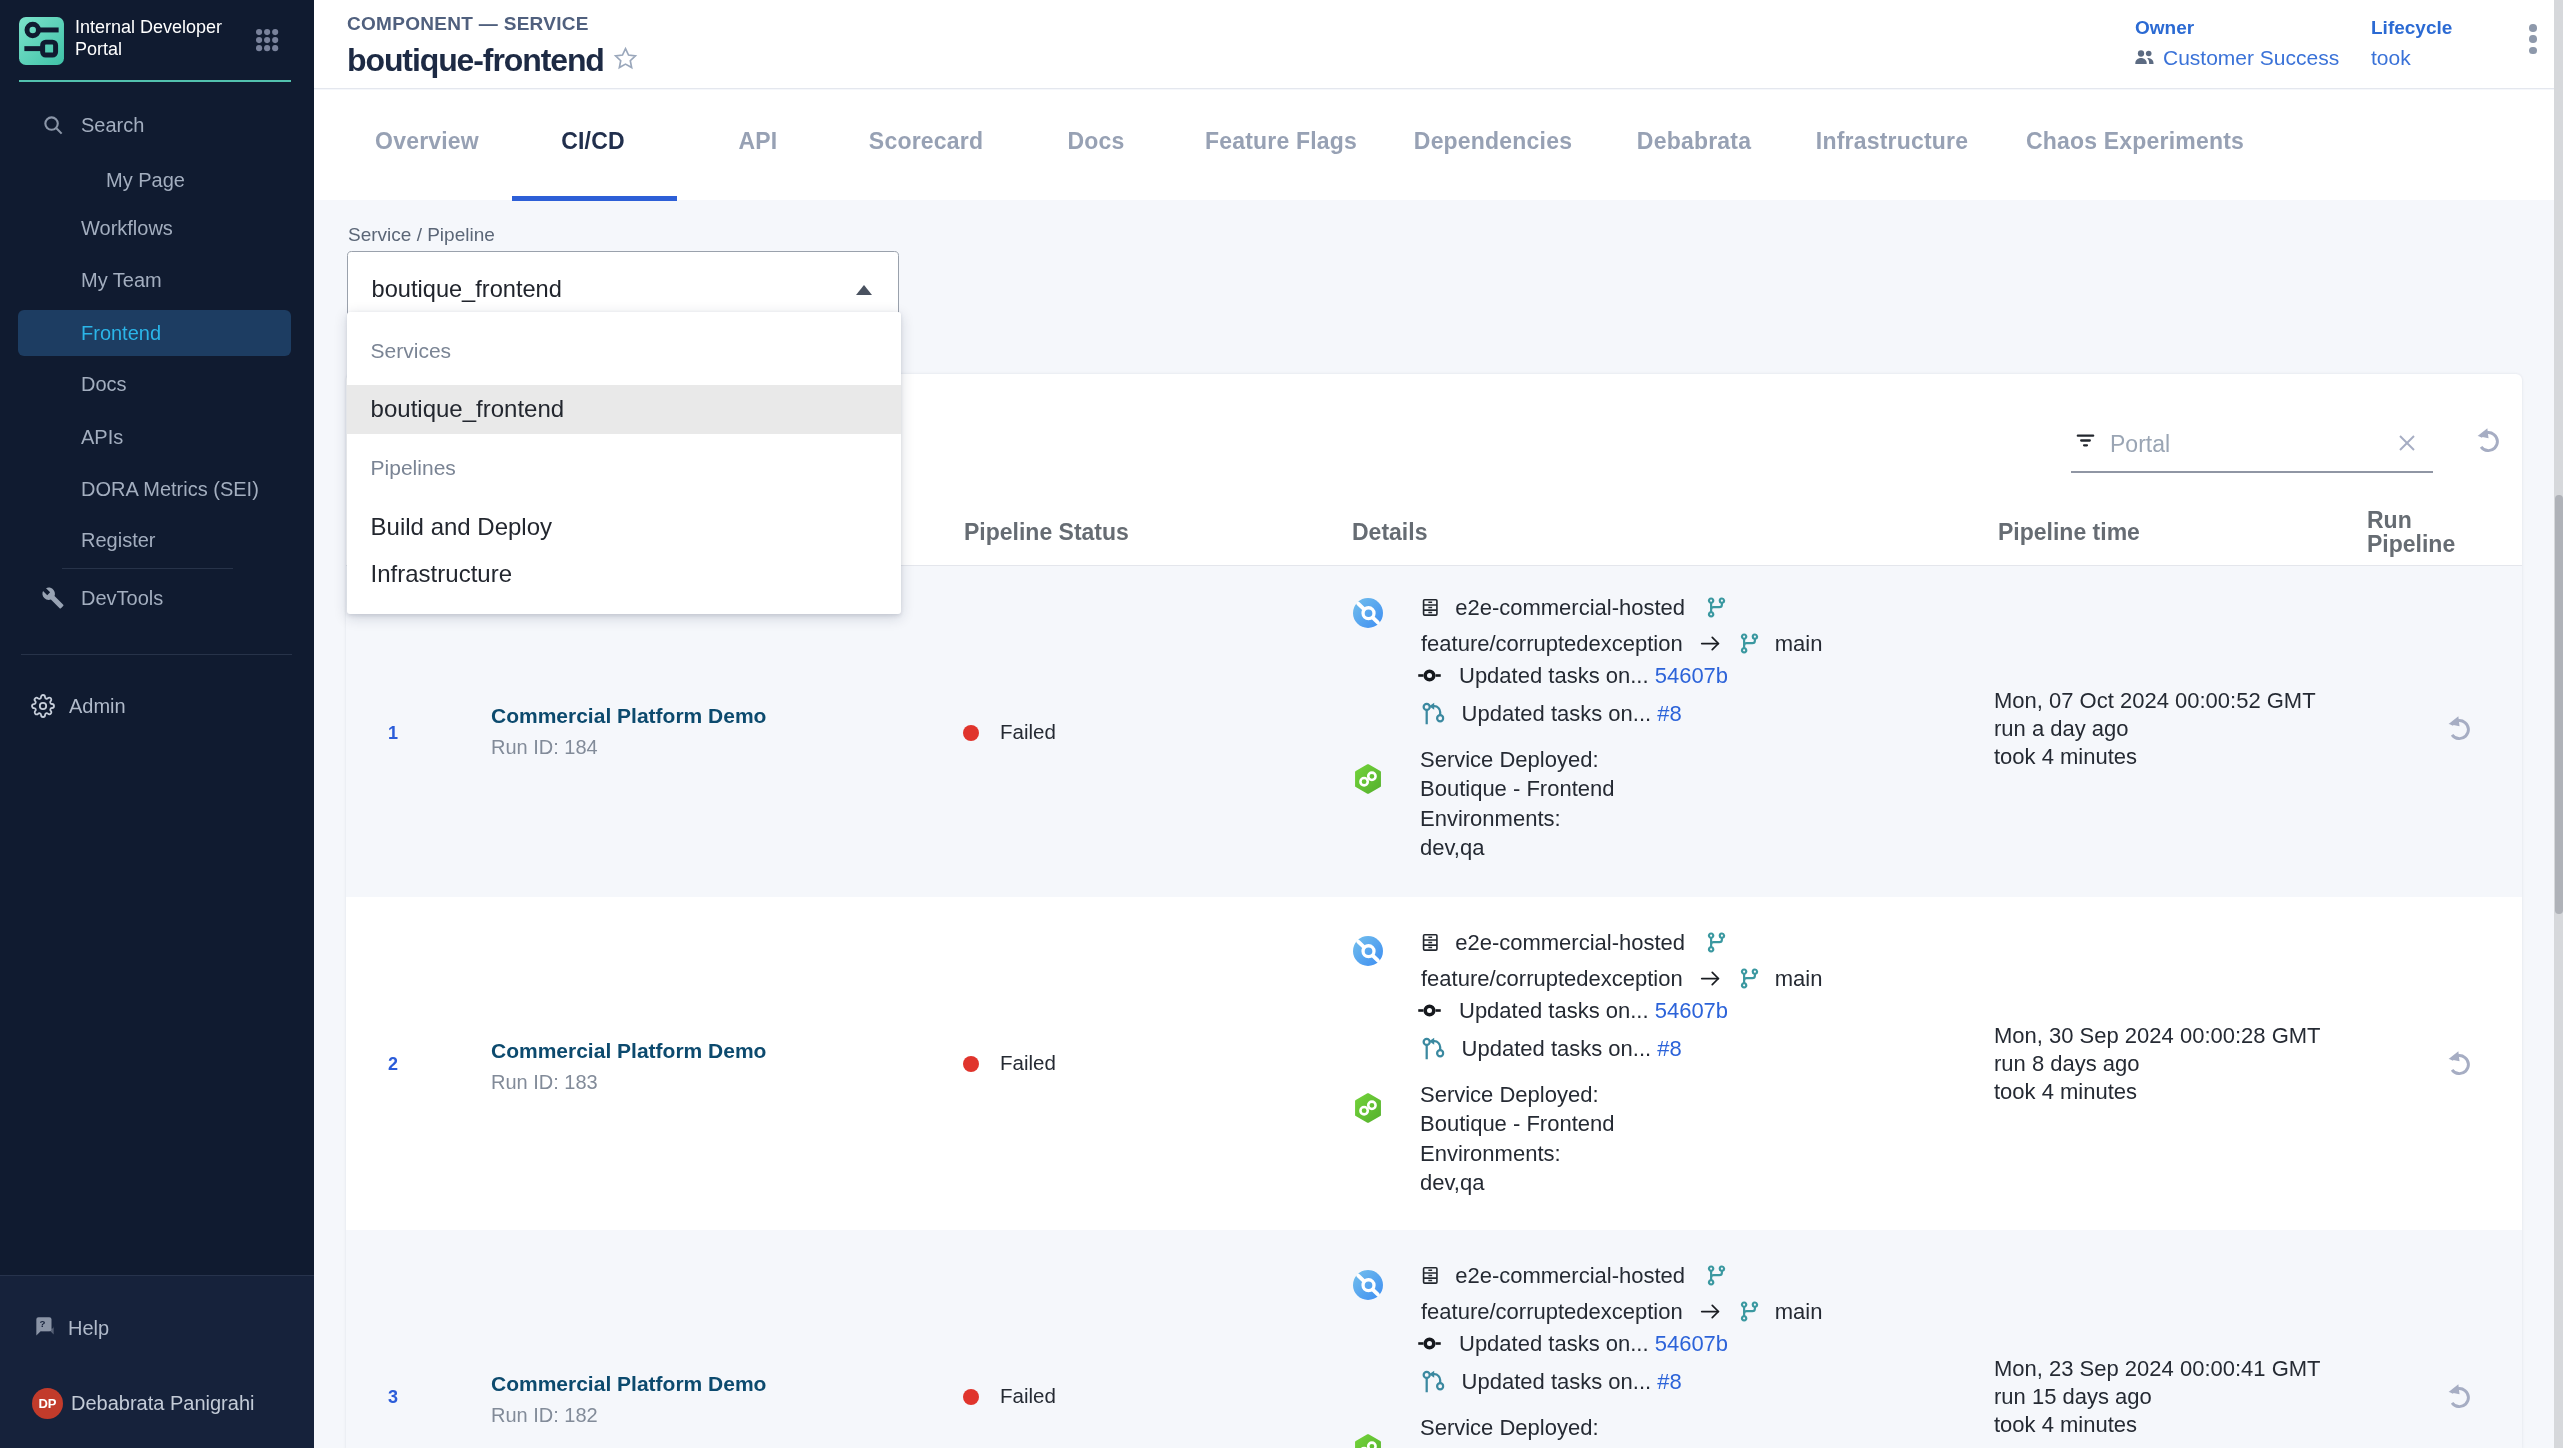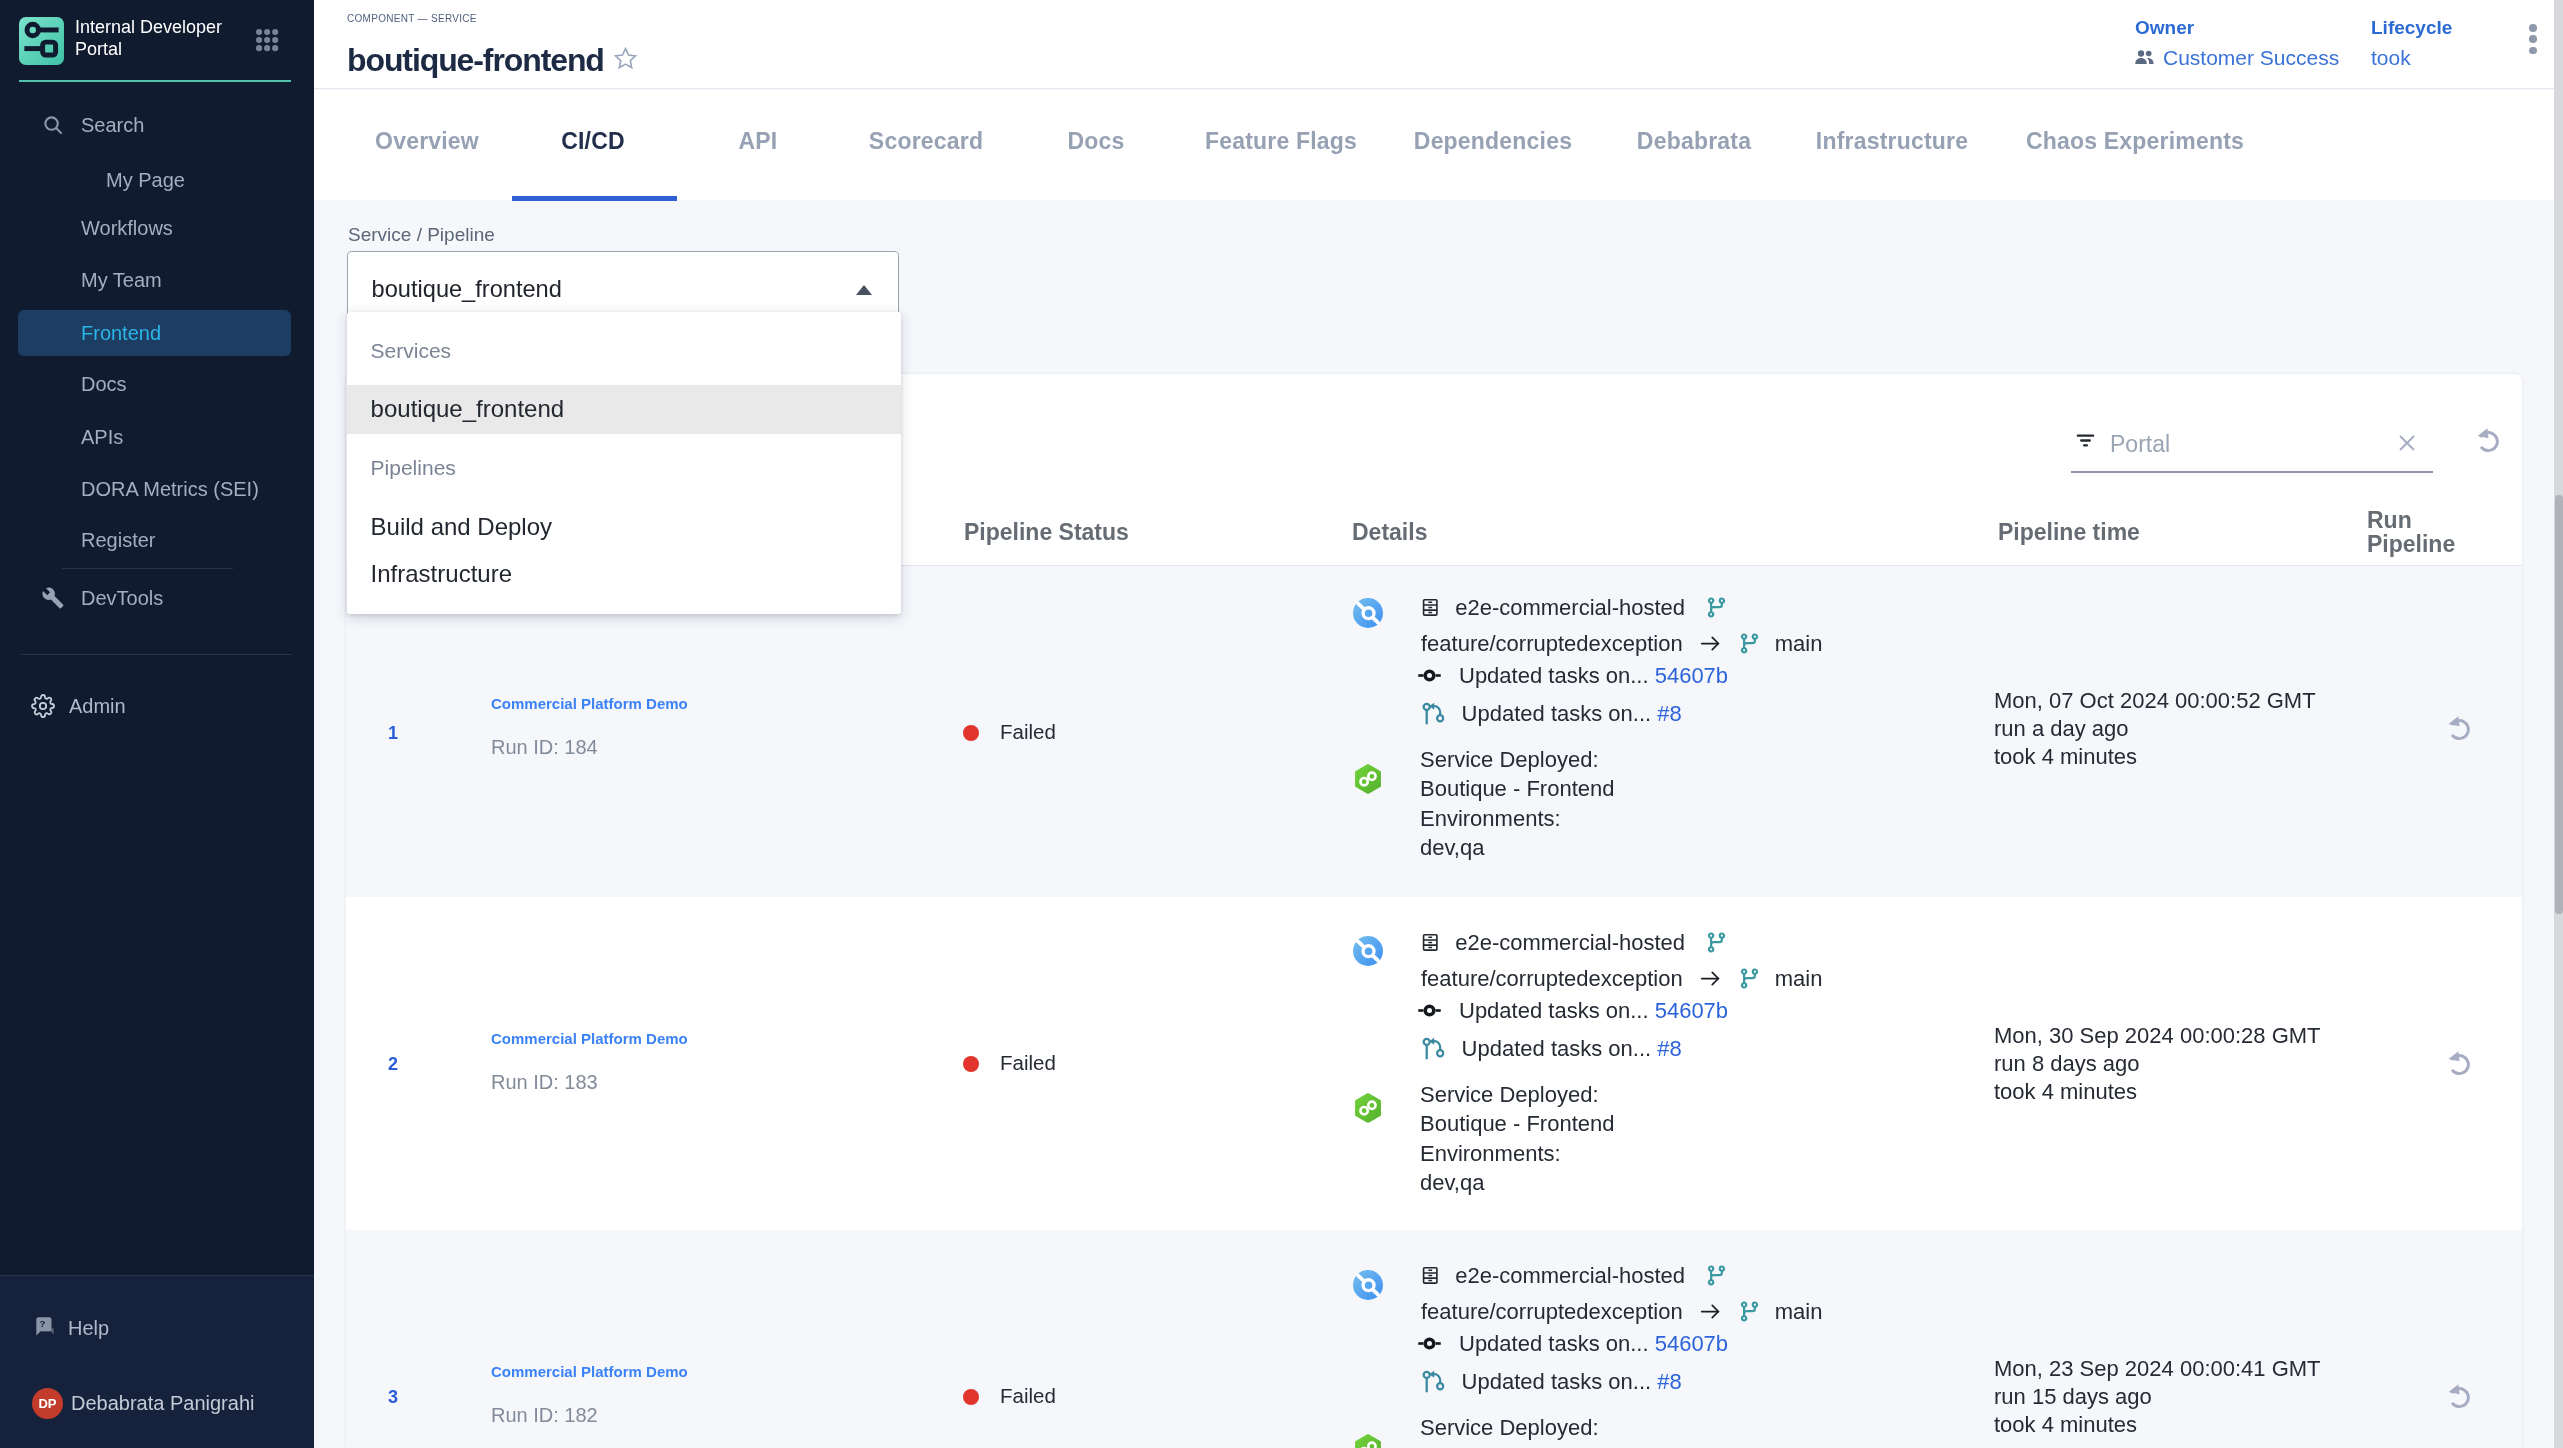--- a/index.html
+++ b/index.html
@@ -17,21 +17,21 @@
 .sb-item { position:absolute; left:81px; color:#A3AEBF; font-size:20px; transform:translateY(-50%); white-space:nowrap; }
 .sb-pill { position:absolute; left:18px; top:310px; width:273px; height:46px; background:#1D3D62; border-radius:6px; }
 .sb-cat { position:absolute; left:81px; top:333px; transform:translateY(-50%); color:#2BB5E8; font-size:20px; }
 .sb-div1 { position:absolute; left:62px; top:568px; width:171px; height:0.8px; background:#273349; }
 .sb-div2 { position:absolute; left:20.5px; top:654px; width:271px; height:0.8px; background:#273349; }
 .sb-icon { position:absolute; transform:translate(-50%,-50%); }
 #avatar { position:absolute; left:32px; top:1388px; width:31px; height:31px; border-radius:50%; background:#C23B2B; color:#fff; font-size:13px; font-weight:bold; text-align:center; line-height:31px; }
 
 
 #hdr { position:absolute; left:314px; top:0; width:2249px; height:89px; background:#fff; border-bottom:0.8px solid #E4E7EE; }
-#crumb { position:absolute; left:33px; top:13px; font-size:10px; letter-spacing:0.3px; color:#50607E; font-weight:400; }
+#crumb { position:absolute; left:33px; top:13px; font-size:19px; letter-spacing:0.3px; color:#50607E; font-weight:700; }
 #h1 { position:absolute; left:33px; top:42px; font-size:32px; letter-spacing:-1.1px; font-weight:bold; color:#1D2A44; }
 #star { position:absolute; left:299px; top:46px; }
 .own-label { position:absolute; top:16.7px; font-size:19px; font-weight:bold; color:#2B6AD3; }
 .own-val { position:absolute; top:46px; font-size:21px; color:#3A72D8; }
 #dots3 { position:absolute; left:2215px; top:24px; }
 #dots3 div { width:7.6px; height:7.6px; border-radius:50%; background:#8E99AB; margin-bottom:3.8px; }
 
 
 #tabs { position:absolute; left:314px; top:90px; width:2249px; height:110px; background:#fff; }
 .tab { position:absolute; top:38px; transform:translateX(-50%); font-size:23px; font-weight:600; color:#97A1B4; letter-spacing:0.2px; white-space:nowrap; }
@@ -46,21 +46,21 @@
 
 
 #card { position:absolute; left:346px; top:374px; width:2176px; height:1075px; background:#fff; border-radius:6px 6px 0 0; box-shadow:0 0.8px 3px rgba(20,30,60,.10); overflow:hidden; }
 #filter-line { position:absolute; left:1725px; top:97px; width:362px; height:1.5px; background:#9096A4; }
 #filter-ph { position:absolute; left:1764px; top:70px; transform:translateY(-50%); font-size:23px; color:#9AA5B4; }
 #thead-border { position:absolute; left:0; top:191px; width:2176px; height:0.8px; background:#E4E6EC; }
 .th { position:absolute; top:158px; transform:translateY(-50%); font-size:23px; font-weight:600; color:#666C73; }
 .row { position:absolute; left:0; width:2176px; height:335px; }
 .stripe { position:absolute; left:0; width:2176px; background:#F5F7FB; }
 .rnum { position:absolute; left:32px; top:162px; width:30px; text-align:center; transform:translateY(-50%); font-size:18px; font-weight:bold; color:#2B5CD9; }
-.rname { position:absolute; left:145px; top:136px; transform:translateY(-50%); font-size:15px; font-weight:bold; color:#3b82f6; }
+.rname { position:absolute; left:145px; top:149px; transform:translateY(-50%); font-size:21px; font-weight:bold; color:#0c4a6e; }
 .rid { position:absolute; left:145px; top:180px; transform:translateY(-50%); font-size:20px; color:#828B99; }
 .rdot { position:absolute; left:617px; top:154px; width:16px; height:16px; border-radius:50%; background:#E0342C; }
 .rfail { position:absolute; left:654px; top:161px; transform:translateY(-50%); font-size:20.5px; color:#252A33; }
 .dline { position:absolute; display:flex; align-items:center; gap:17px; font-size:22px; color:#252A33; white-space:nowrap; }
 .blue { color:#2C63D9; }
 .dline svg { flex:0 0 auto; }
 .rtime { position:absolute; left:1648px; top:120px; font-size:22px; color:#252A33; line-height:28px; }
 .ci-icon { position:absolute; left:1007px; top:31px; }
 .cd-icon { position:absolute; left:1007px; top:197px; }
 .rerun { position:absolute; left:2100px; top:148px; }

